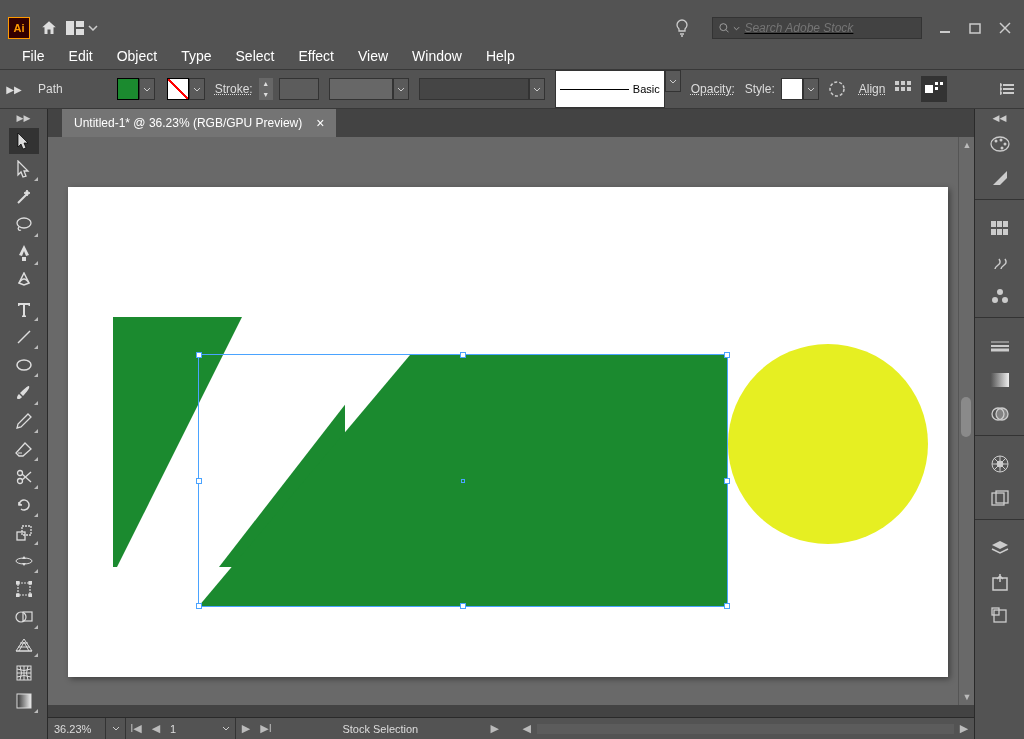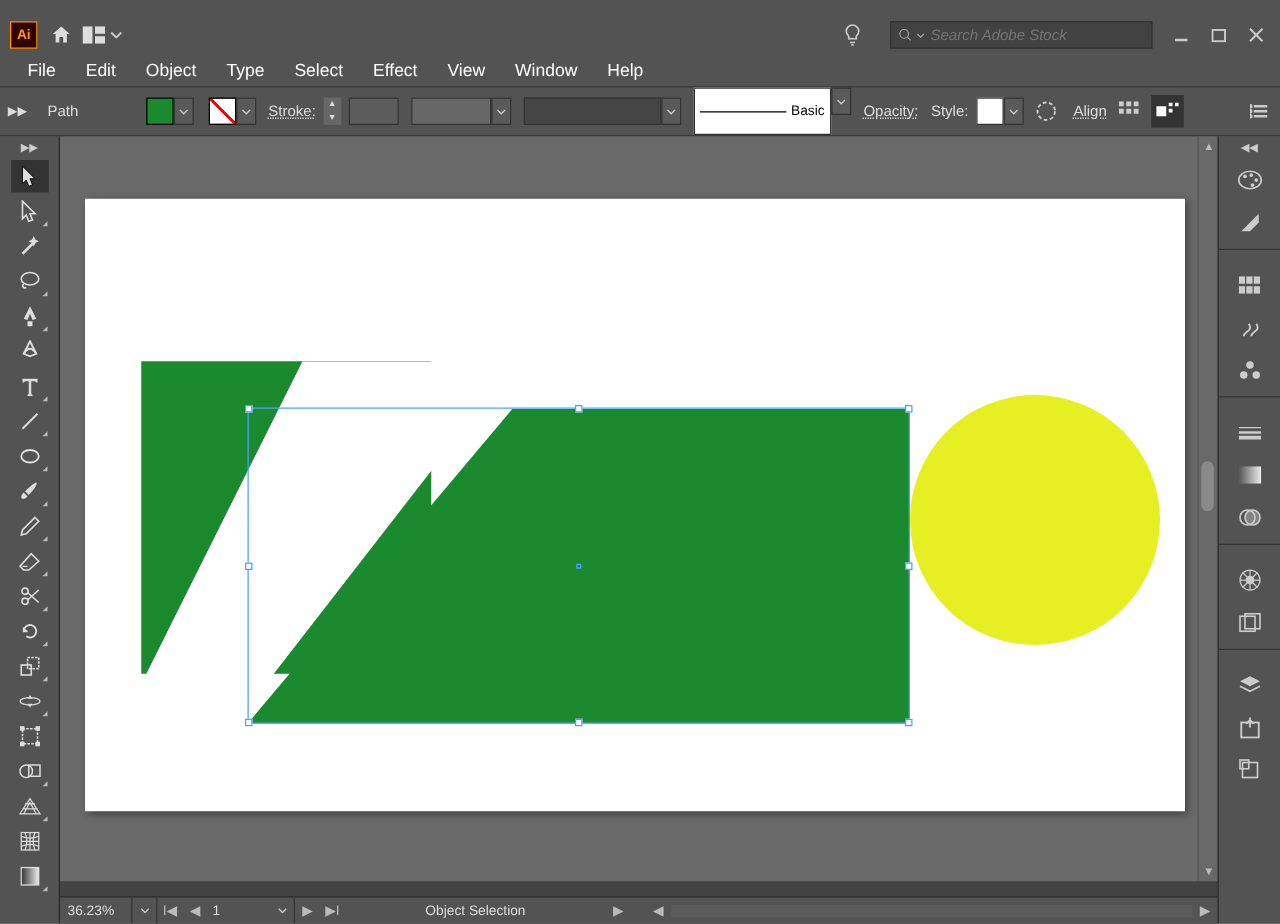--- a/index.html
+++ b/index.html
@@ -6,21 +6,21 @@
 body { background: #535353; width: 1024px; height: 739px; overflow: hidden; display: flex; flex-direction: column; user-select: none; }
 
 
 .titlebar { height: 30px; background: #535353; display: flex; align-items: center; padding: 0 4px; margin-top: 13px; }
 .ai-logo { width: 22px; height: 22px; background: #330000; color: #ff9a00; font-weight: bold; font-size: 11px; display: flex; align-items: center; justify-content: center; border: 1px solid #ff9a00; margin: 0 6px 0 4px; }
 .home-icon, .win-icon { width: 26px; height: 26px; display: flex; align-items: center; justify-content: center; color: #ddd; cursor: pointer; }
 .win-dd { display:flex; align-items:center; padding:0 4px;}
 .spacer { flex: 1; }
 .tip-icon {width:30px; color:#ccc; text-align:center; cursor:pointer;}
 .workspace-dd { color: #ddd; font-size: 13px; padding: 0 10px; display: flex; align-items: center; gap: 6px; cursor: pointer; border-left:1px solid #666; border-right:1px solid #666; height:28px;}
-.search-stock { width: 210px; height: 22px; background: #424242; border: 1px solid #333; display:flex; align-items:center; padding:0 6px; gap:4px; margin: 0 8px;}
+.search-stock { width: 210px; height: 22px; background: #424242; border: 1px solid #333; display:flex; align-items:center; padding:0 6px; gap:4px; margin: 0 8px; text-decoration: underline;}
 .search-stock input { background: transparent; border: none; outline: none; color: #999; font-size: 12px; width: 100%; font-style: italic;}
 .window-controls { display: flex; }
 .window-controls div { width: 30px; height: 26px; display: flex; align-items: center; justify-content: center; color: #ddd; cursor: pointer; }
 .window-controls svg { stroke:#ccc; }
 
 
 .menubar { height: 26px; background: #535353; display: flex; align-items: center; padding: 0 10px; gap: 0; }
 .menu-item { color: #ffffff; font-size: 14px; padding: 3px 12px; cursor: pointer; }
 
 
@@ -385,20 +385,26 @@
               <stop offset="0%" stop-color="#333"></stop>
               <stop offset="100%" stop-color="#eee"></stop>
             </linearGradient>
           </defs>
           <rect x="1" y="1" width="14" height="14" fill="url(#g1)" stroke="#ddd"></rect>
         </svg>
       </div>
   </div>
 
   <div class="doc-area">
+    <div class="tab-bar">
+      <div class="doc-tab">
+        <span>Untitled-1* @ 36.23% (RGB/GPU Preview)</span>
+        <span class="tab-close">×</span>
+      </div>
+    </div>
     <div class="canvas-viewport">
       <div class="canvas-wrapper">
         <div class="artboard">
           <div class="shape-rect1"></div>
           <div class="shape-tri-white"></div>
           <div class="shape-circle"></div>
           <div class="shape-para"></div>
           <div class="sel-box">
             <div class="sel-handle" style="left:0;top:0"></div>
             <div class="sel-handle" style="left:50%;top:0"></div>
@@ -428,21 +434,21 @@
       <div class="nav-btn">I◀</div>
       <div class="nav-btn">◀</div>
       <div class="artboard-num">1</div>
       <div class="zoom-dd">
           <svg width="8" height="5" viewBox="0 0 8 5">
             <path d="M1 1l3 3 3-3" stroke="#ccc" fill="none"></path>
           </svg>
         </div>
       <div class="nav-btn">▶</div>
       <div class="nav-btn">▶I</div>
-      <div class="status-text">Object Selection</div>
+      <div class="status-text">Stock Selection</div>
       <div class="nav-btn">▶</div>
       <div style="width:12px"></div>
       <div class="hscroll-btn">◀</div>
       <div class="hscroll-track"></div>
       <div class="hscroll-btn">▶</div>
     </div>
   </div>
 
   <div class="right-panels">
     <div class="panel-expand">◀◀</div>

